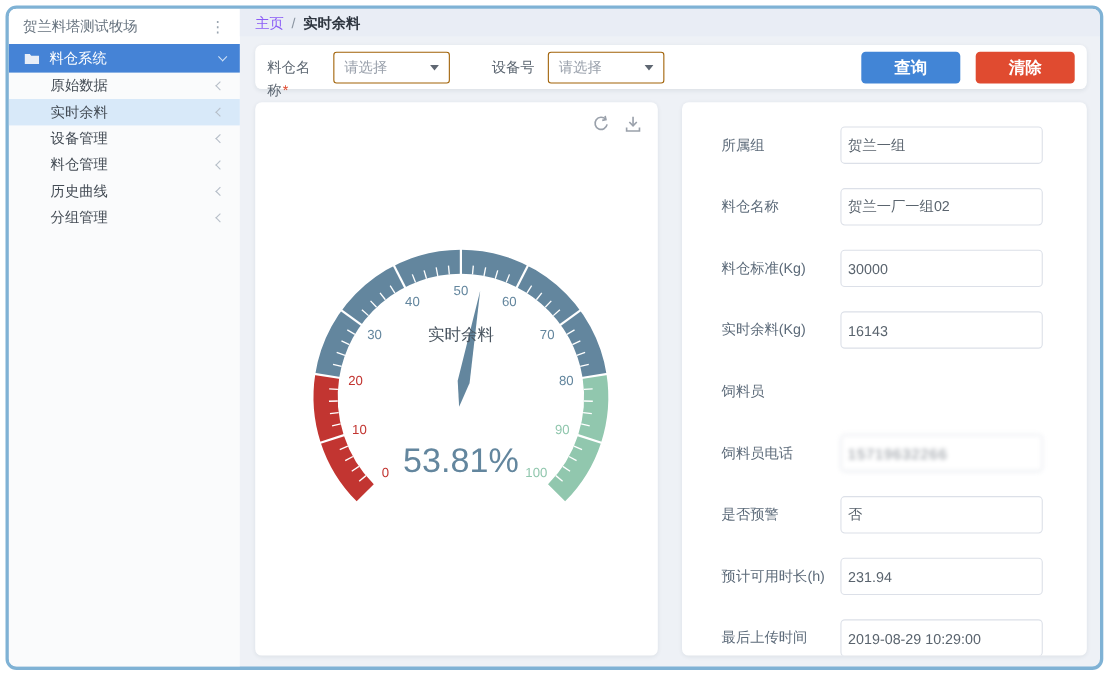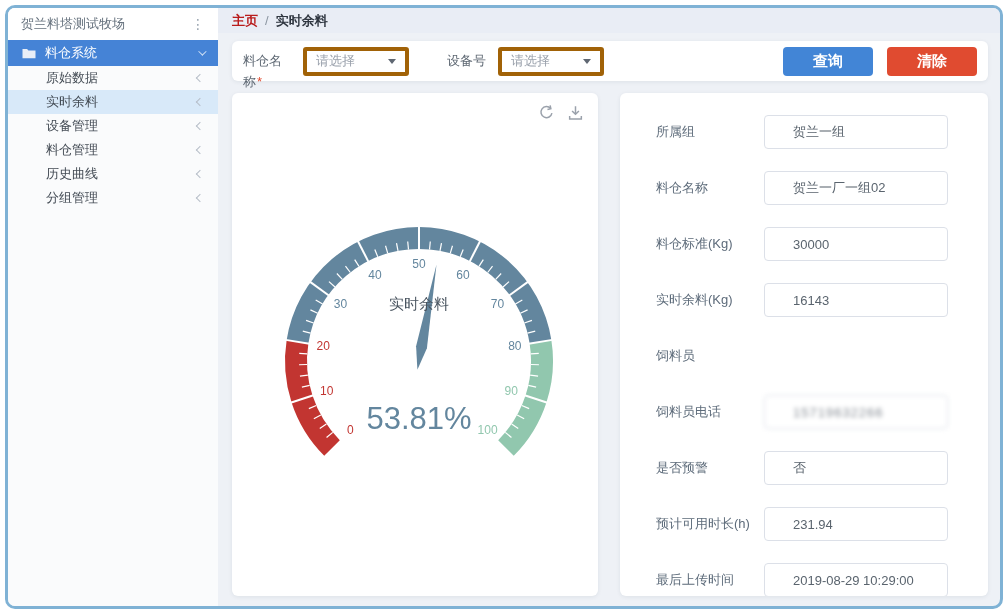--- a/index.html
+++ b/index.html
@@ -25,34 +25,34 @@
     transform:rotate(45deg); }
   .menu-parent .spacer, .submenu-item .spacer { flex:1; }
   .submenu-item { height:24px; display:flex; align-items:center; padding:0 15px 0 38px;
     font-size:13px; color:#434b54; cursor:pointer; }
   .submenu-item.active { background:#d8e9f9; }
 
   
   .main { flex:1; display:flex; flex-direction:column; min-width:0; }
   .breadcrumb { height:25px; flex-shrink:0; background:#e9edf5; display:flex; align-items:center;
     gap:7px; padding:0 14px; font-size:13px; }
-  .bc-home { color:#b91c1c; cursor:pointer;font-weight:bold; }
+  .bc-home { color:#8b5cf6; cursor:pointer; }
   .bc-sep { color:#8a94a0; }
   .bc-current { color:#2f3640; font-weight:bold; }
 
   .content { flex:1; display:flex; flex-direction:column; padding:8px 12px 10px 14px; min-height:0; }
 
   .card { background:#ffffff; border-radius:6px; box-shadow:0 1px 4px rgba(31,45,61,.08); }
 
   .filter-card { height:40px; flex-shrink:0; display:flex; align-items:center;
     padding:0 11px; margin-bottom:12px; overflow:visible; }
   .flabel { font-size:13px; color:#5d6772; }
   .flabel.wrap { width:48px; align-self:flex-start; padding-top:9px; line-height:21px; }
   .req { color:#e04b30; margin-left:1px; font-style:normal; }
-  .select { width:106px; height:29px; margin-left:12px; border:4px solid #a16207; border-radius:3px;
+  .select { width:106px; height:29px; margin-left:12px; border:1px solid #a16207; border-radius:3px;
     background:#fff; display:flex; align-items:center; justify-content:space-between;
     padding:0 9px; font-size:13px; color:#99a0ab; cursor:pointer; }
   .caret { width:0; height:0; border-left:4px solid transparent; border-right:4px solid transparent;
     border-top:5px solid #5f6772; }
   .flabel.second { margin-left:38px; }
   .btn { width:90px; height:29px; border:none; border-radius:4px; color:#fff; font-size:15px;
     font-weight:bold; cursor:pointer; }
   .btn.query { background:#4285d6; margin-left:auto; }
   .btn.clear { background:#e04b30; margin-left:14px; }
 
@@ -62,21 +62,21 @@
   .gauge-card { width:366px; flex-shrink:0; position:relative; overflow:hidden; }
   .tools { position:absolute; top:11px; right:14px; display:flex; gap:12px; z-index:2; }
   .tool { width:17px; height:17px; cursor:pointer; display:block; }
   .gauge-svg { position:absolute; inset:0; width:100%; height:100%; }
 
   
   .info-card { flex:1; padding:22px 40px 0 36px; overflow:hidden; }
   .irow { display:flex; align-items:center; height:34px; margin-bottom:22px; }
   .ilabel { width:108px; flex-shrink:0; font-size:13px; color:#5d6b7a; }
   .ival { flex:1; height:34px; border:1px solid #dce0e8; border-radius:4px; background:#fff;
-    display:flex; align-items:center; padding:0 28px; font-size:13px; color:#5a646e;
+    display:flex; align-items:center; padding:0 6px; font-size:13px; color:#5a646e;
     overflow:hidden; white-space:nowrap; }
   .ival.blurred { filter:blur(2px); color:#878d95; letter-spacing:1px; }
 </style>
 </head>
 <body>
 
 <div class="frame">
 
   <aside class="sidebar">
     <div class="sb-header">

